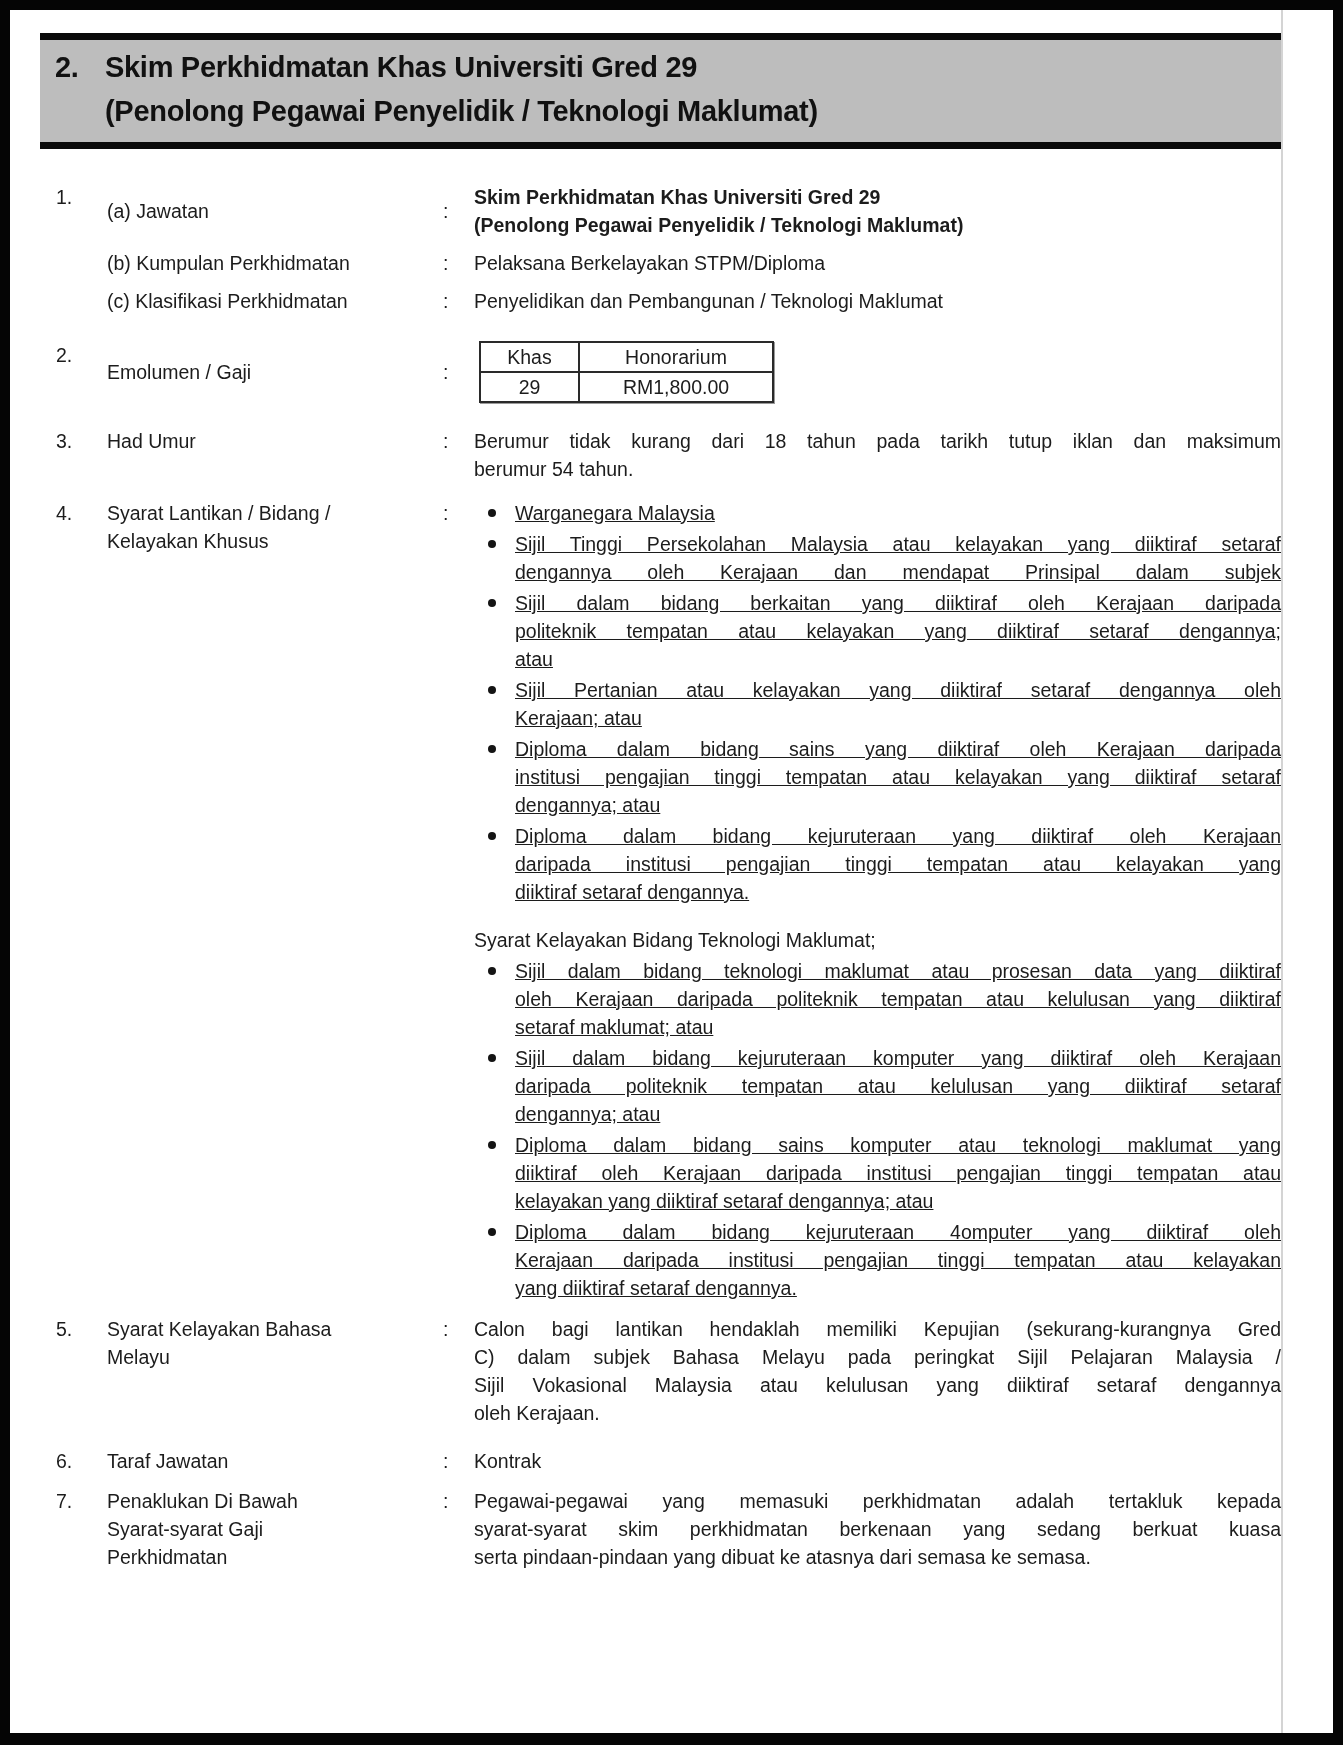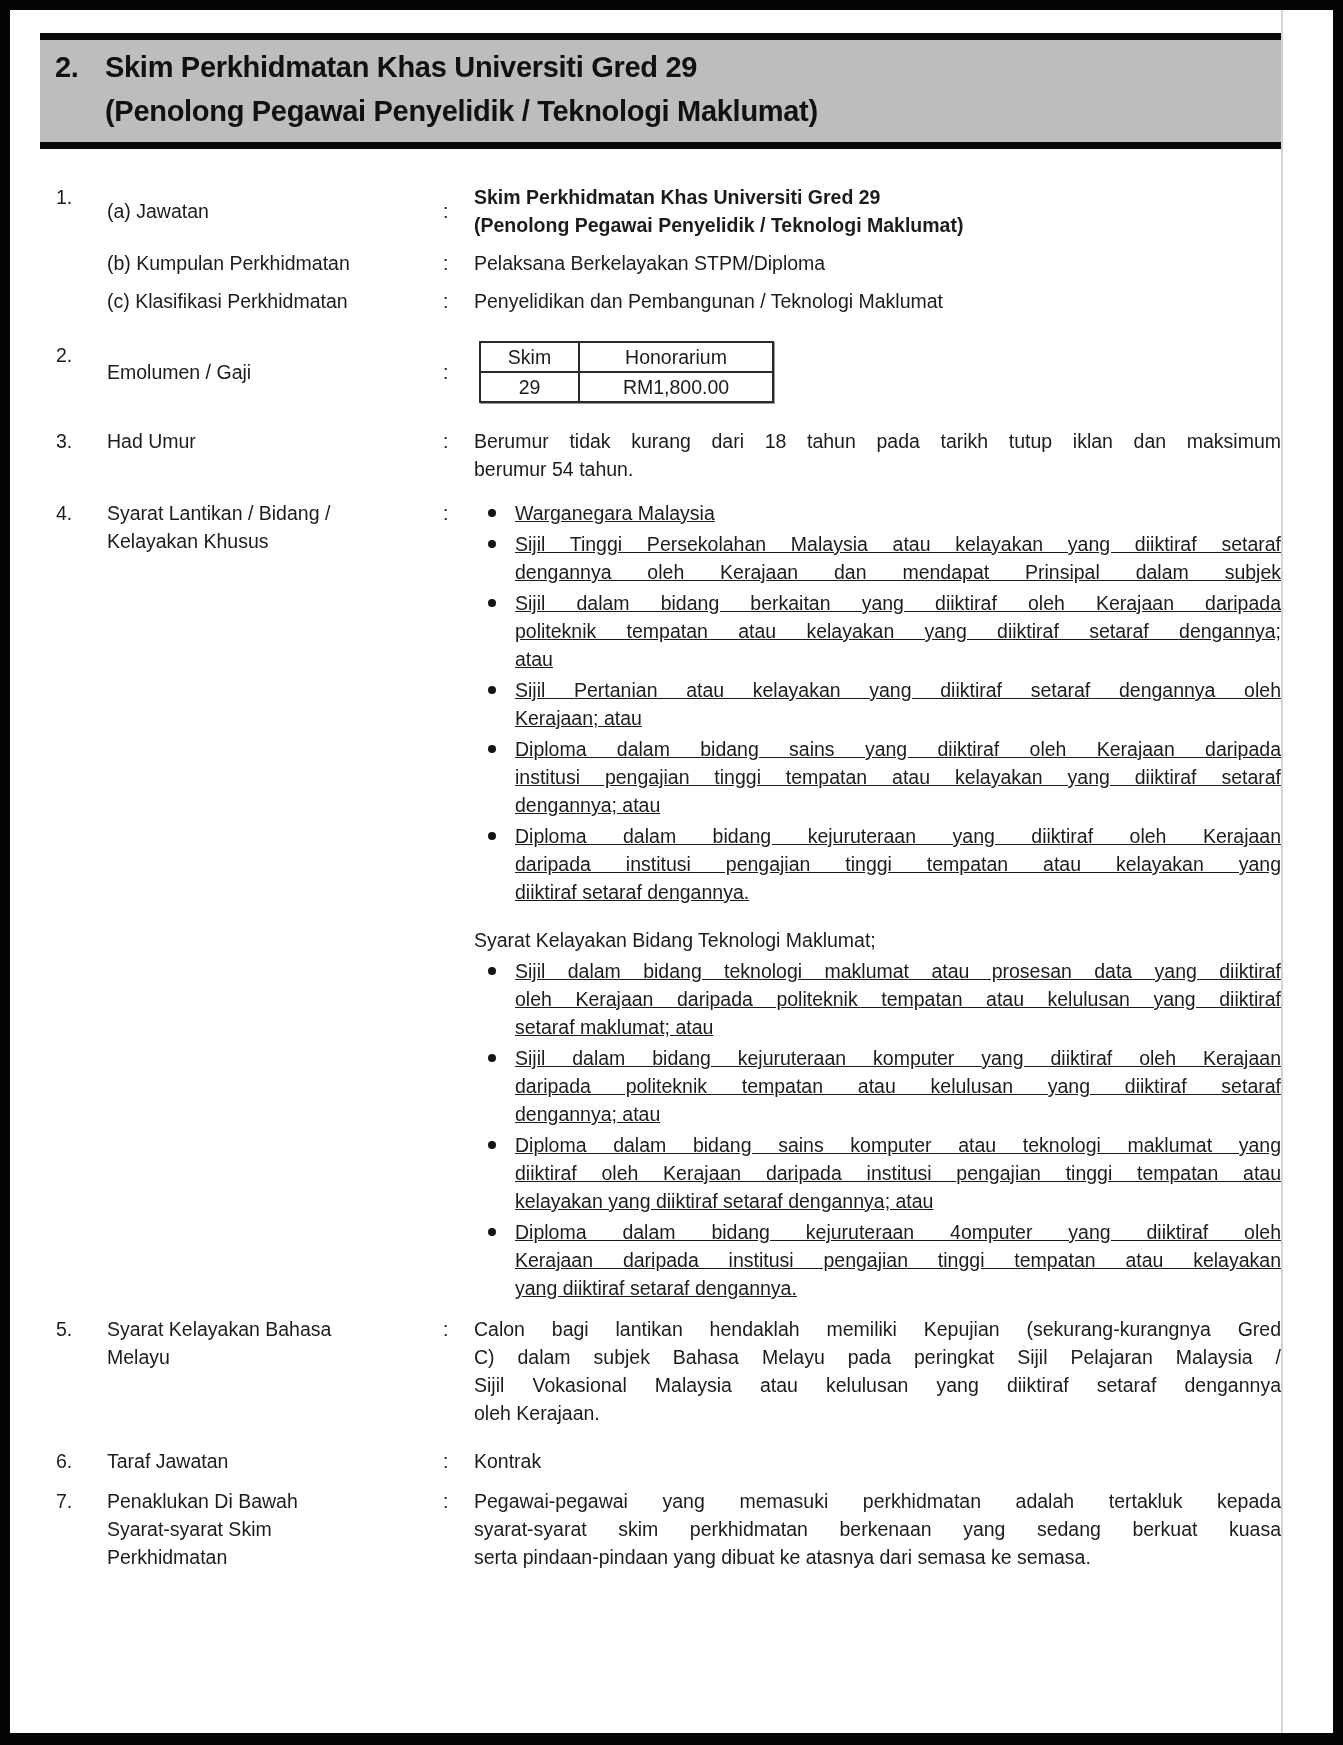--- a/index.html
+++ b/index.html
@@ -132,21 +132,21 @@
     <div class="item vc" id="item2">
       <div class="num">2.</div>
       <div class="label">
         <div class="line">Emolumen / Gaji</div>
       </div>
       <div class="colon">:</div>
       <div class="value">
         <table class="gtable">
           <tbody>
               <tr>
-            <td class="c1">Skim</td>
+            <td class="c1">Khas</td>
             <td class="c2">Honorarium</td>
           </tr>
           <tr>
             <td class="c1">29</td>
             <td class="c2">RM1,800.00</td>
           </tr>
         </tbody>
           </table>
       </div>
     </div>
@@ -286,21 +286,21 @@
       <div class="colon">:</div>
       <div class="value">
         <div class="line">Kontrak</div>
       </div>
     </div>
 
     <div class="item" id="item7">
       <div class="num">7.</div>
       <div class="label">
         <div class="line">Penaklukan Di Bawah</div>
-        <div class="line">Syarat-syarat Skim</div>
+        <div class="line">Syarat-syarat Gaji</div>
         <div class="line">Perkhidmatan</div>
       </div>
       <div class="colon">:</div>
       <div class="value">
         <div class="line stretch">Pegawai-pegawai yang memasuki perkhidmatan adalah tertakluk kepada</div>
         <div class="line stretch">syarat-syarat skim perkhidmatan berkenaan yang sedang berkuat kuasa</div>
         <div class="line">serta pindaan-pindaan yang dibuat ke atasnya dari semasa ke semasa.</div>
       </div>
     </div>
 

